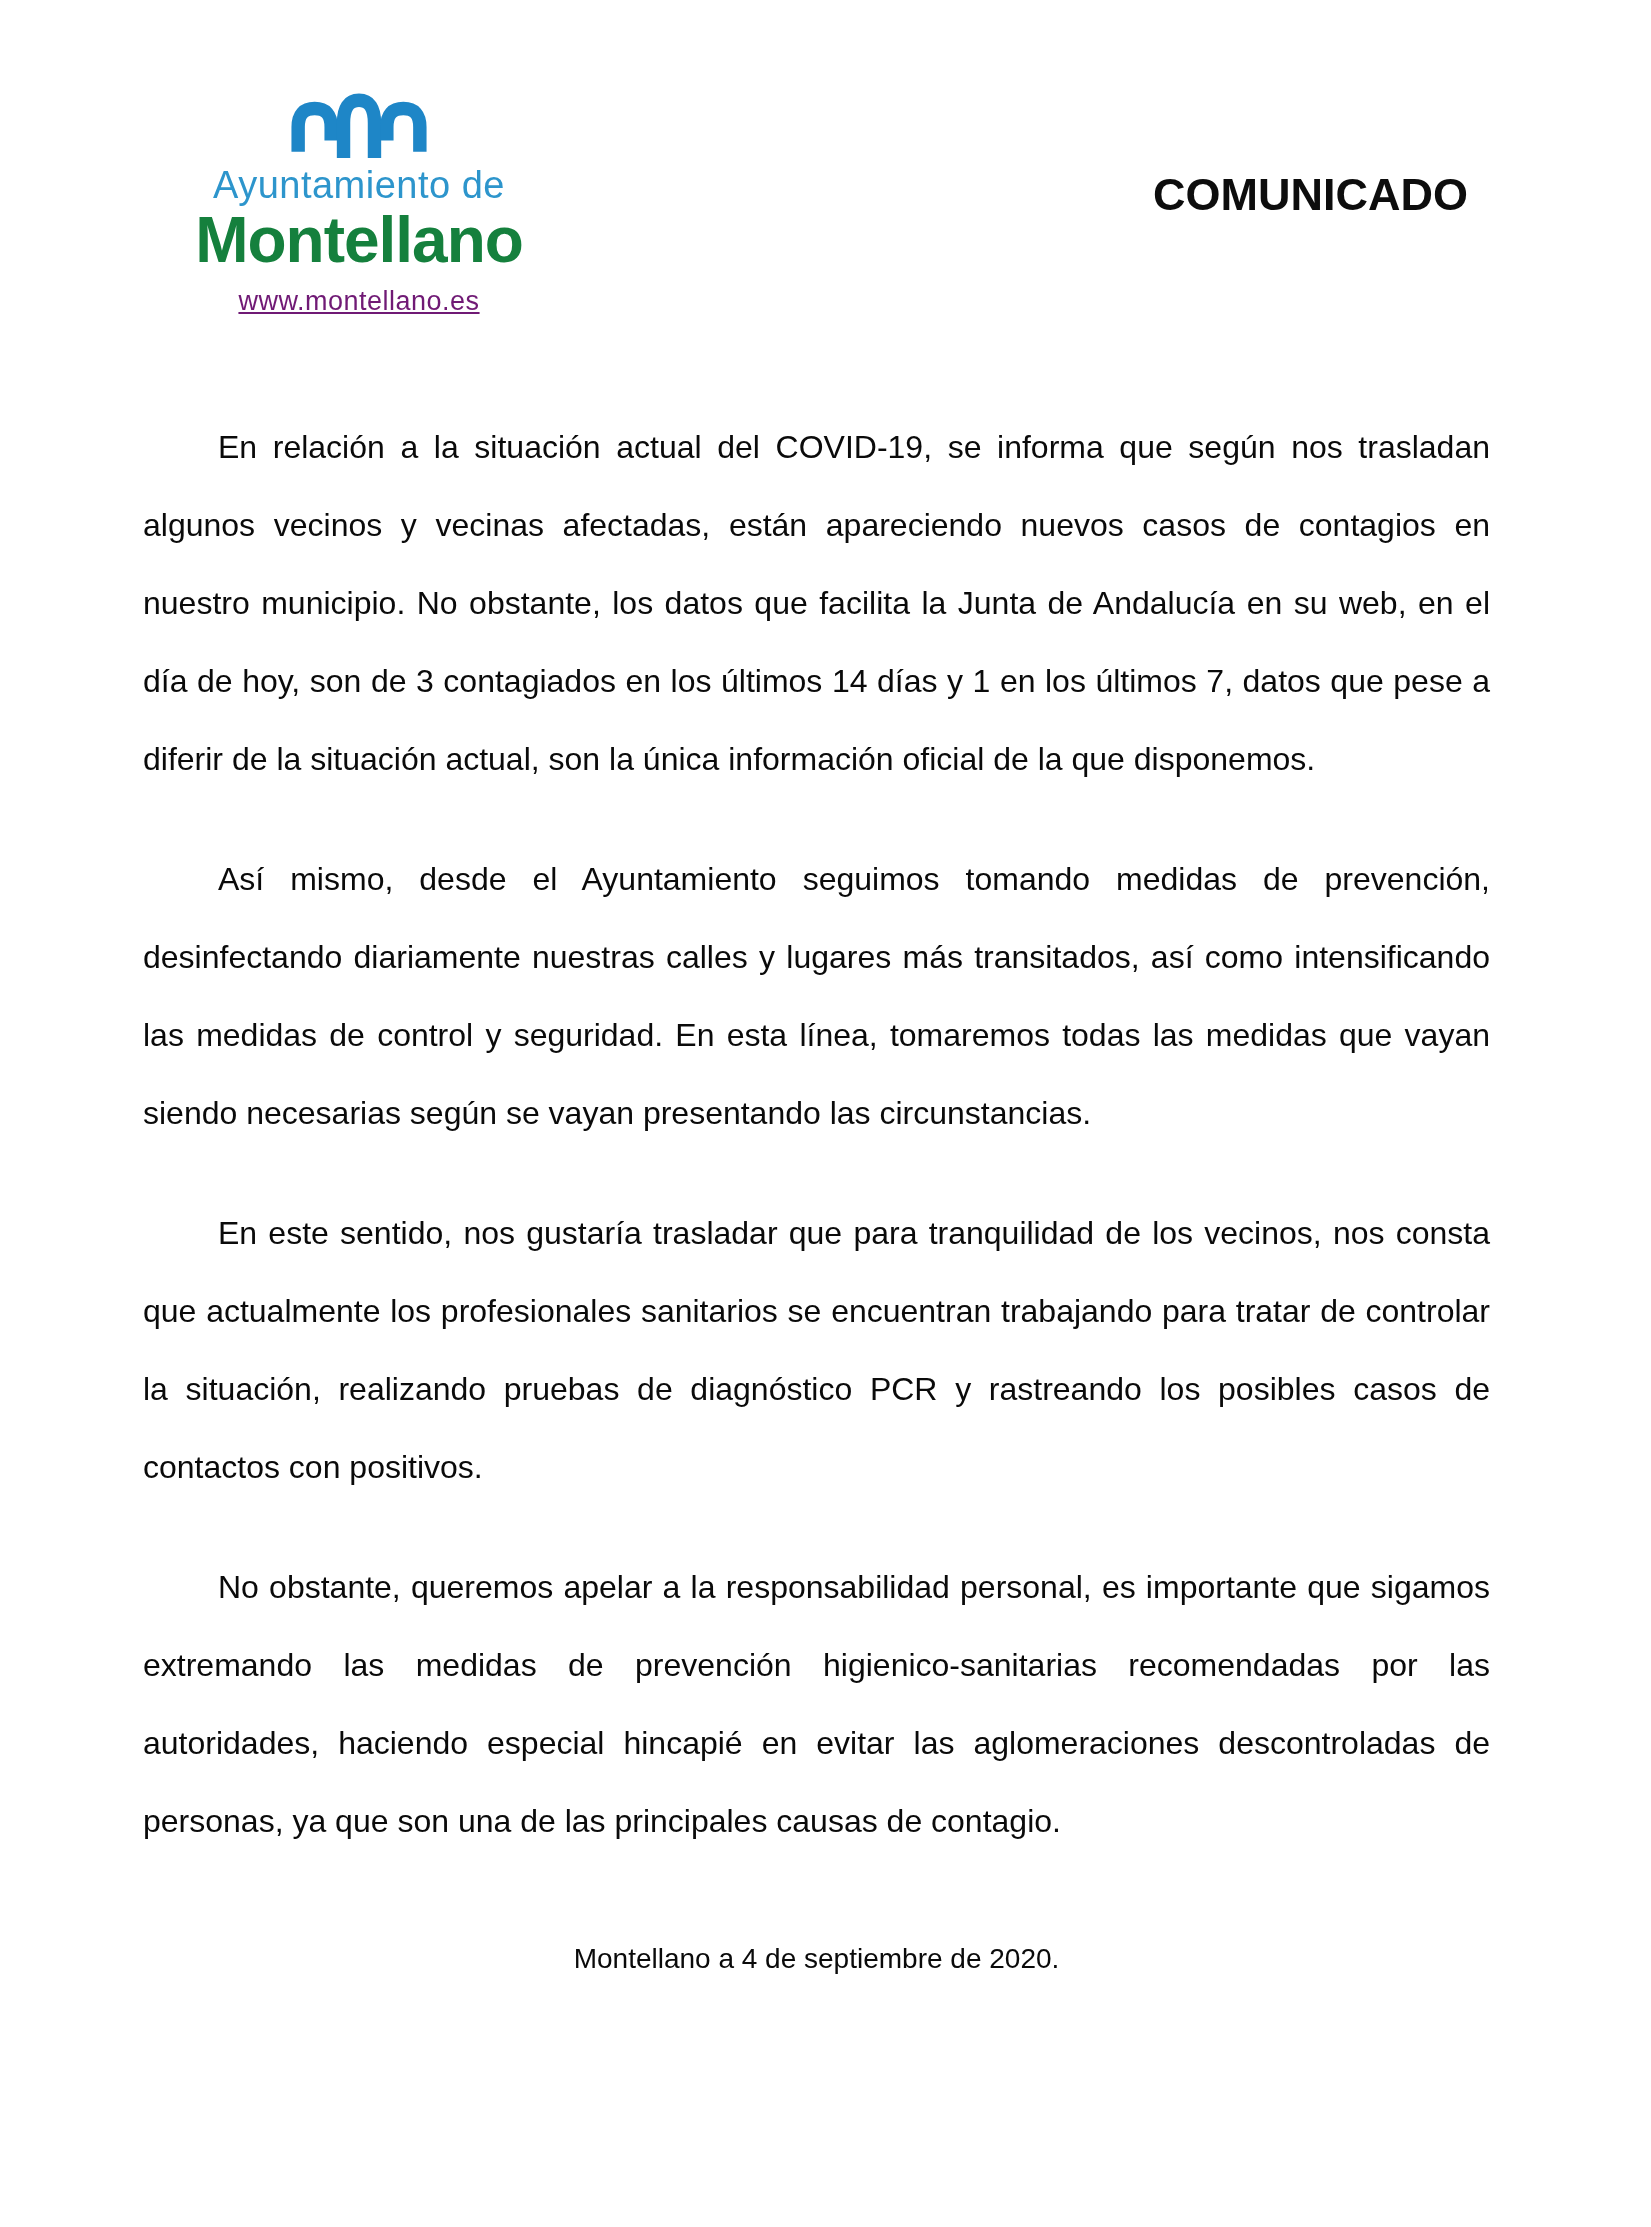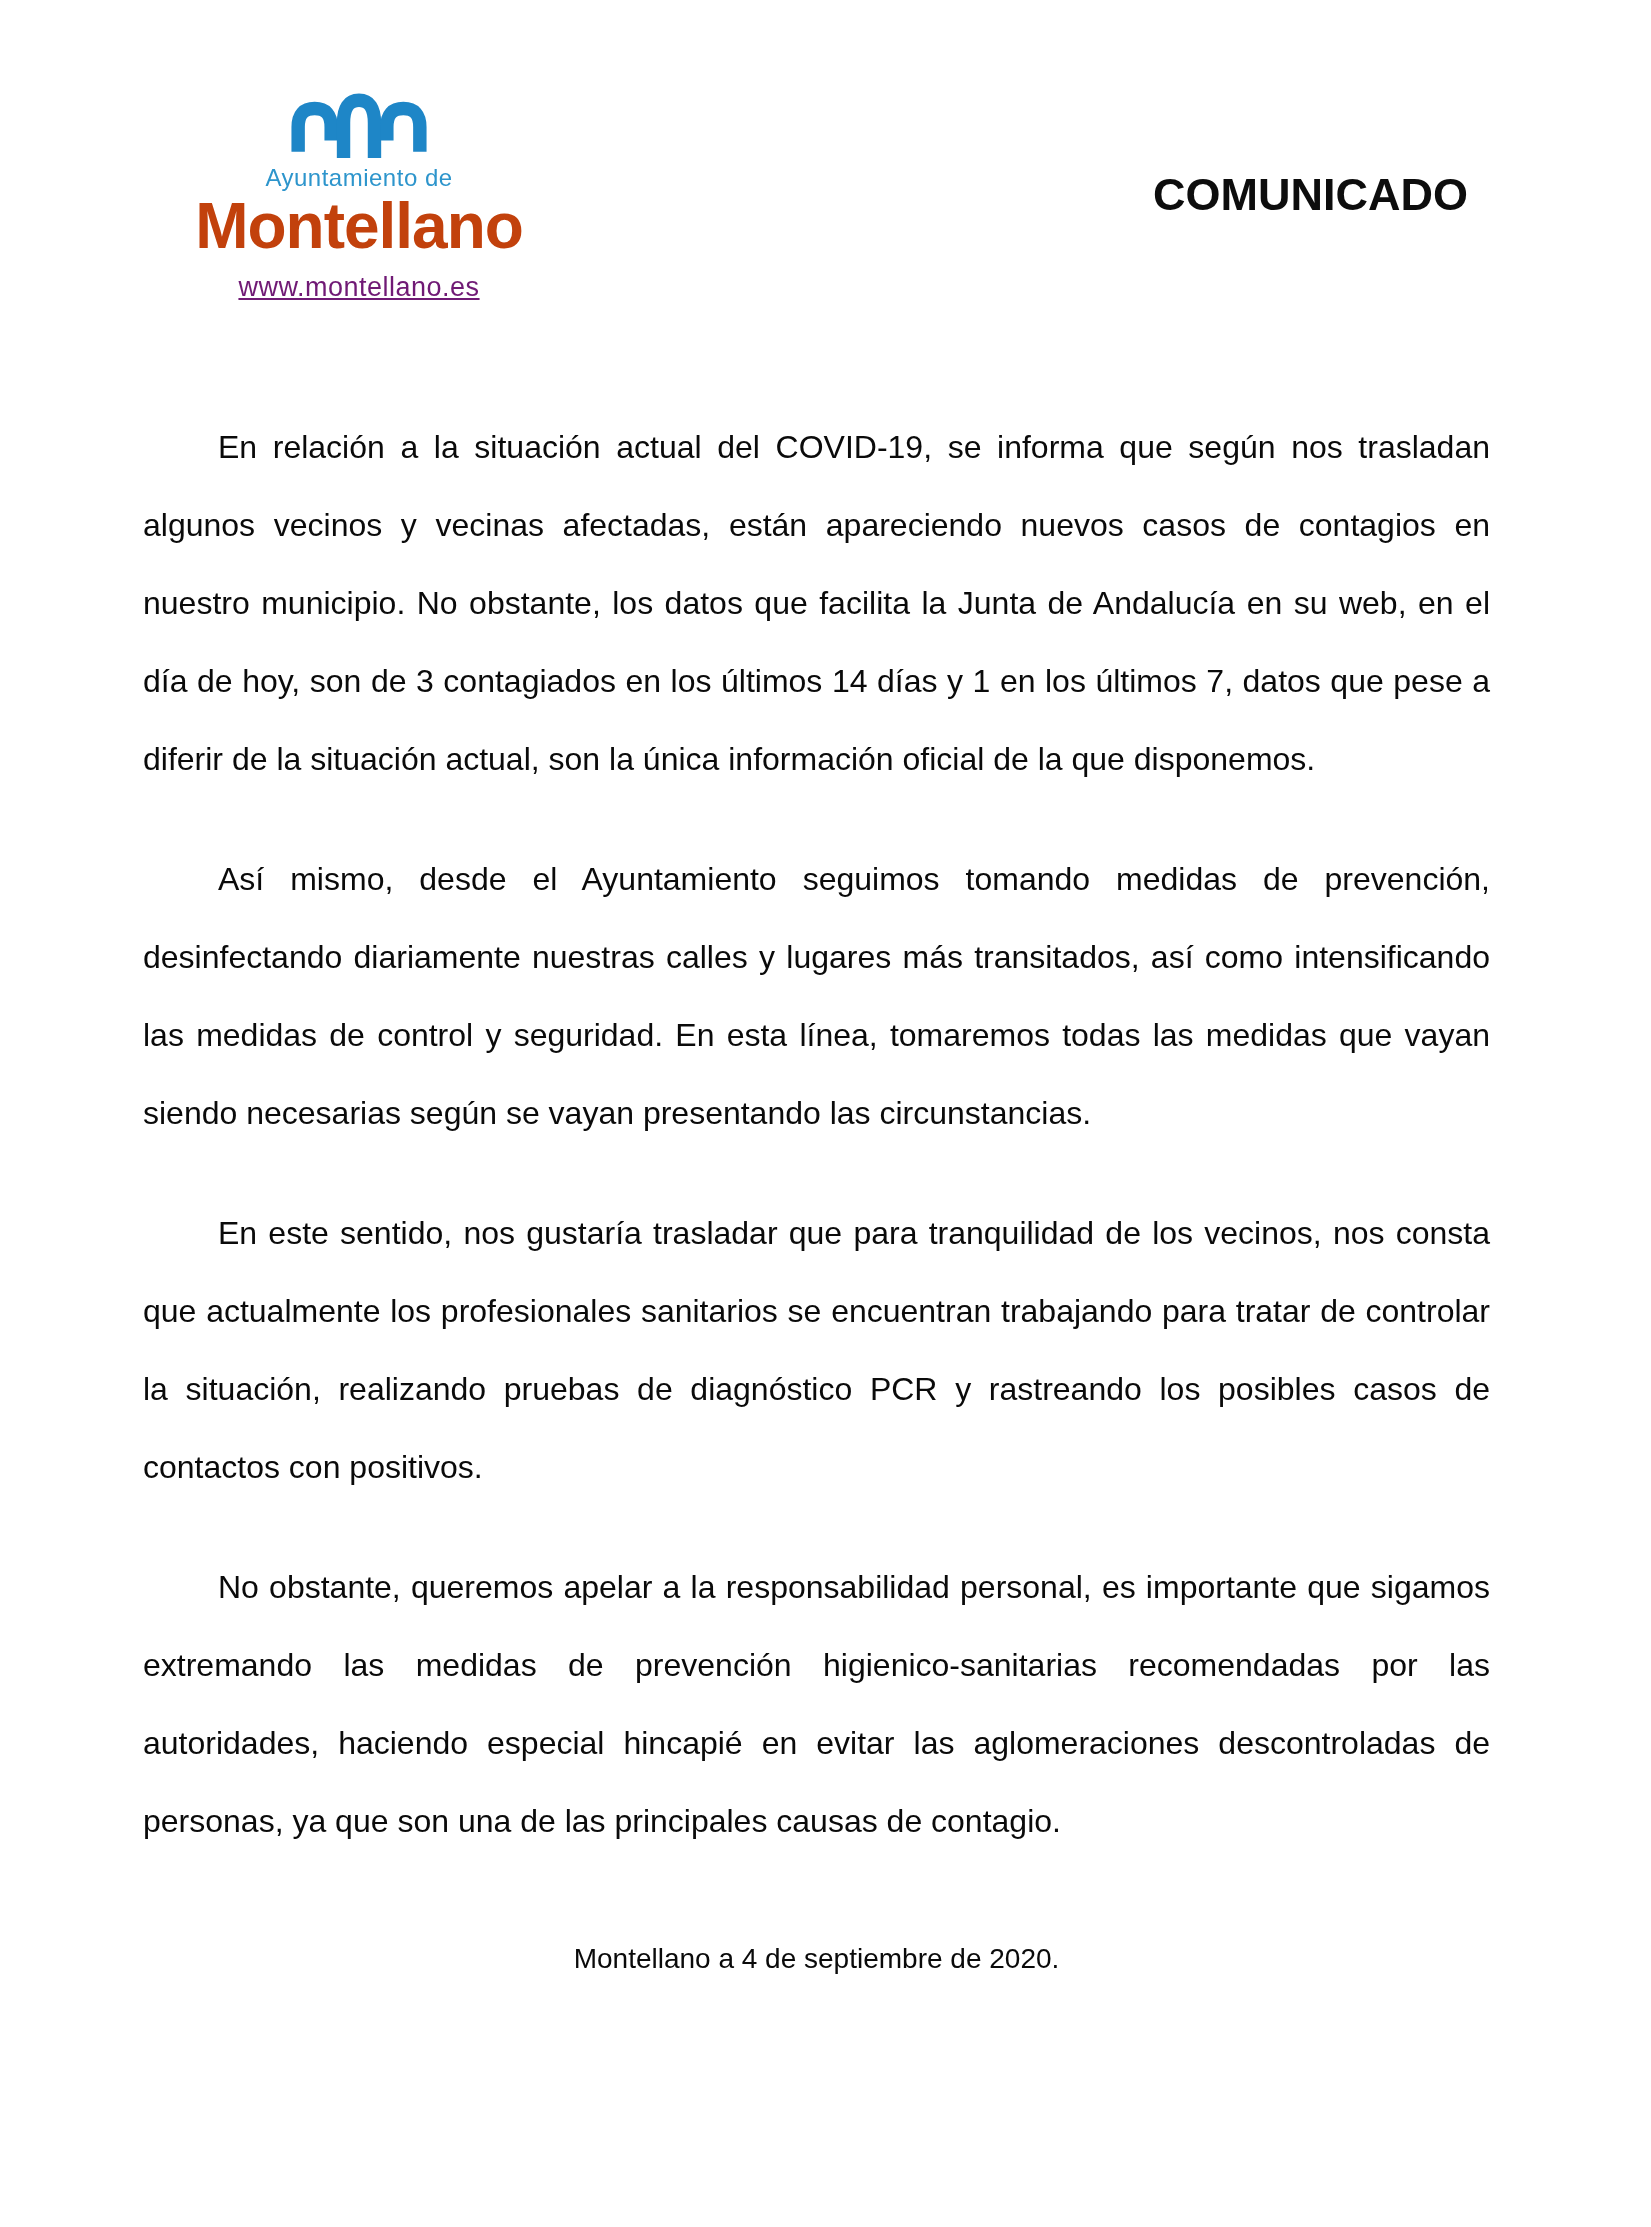--- a/index.html
+++ b/index.html
@@ -26,30 +26,30 @@
     width: 382px;
     text-align: center;
     color: #1e86c7;
     line-height: 1;
   }
   .logo-block svg {
     display: block;
     margin: 0 auto 8px auto;
   }
   .org-prefix {
-    font-size: 24px;
+    font-size: 38px;
     font-weight: 400;
     color: #2d95cc;
     margin-top: 2px;
     letter-spacing: 0.5px;
   }
   .org-name {
     font-size: 64px;
     font-weight: 700;
-    color: #c2410c;
+    color: #15803d;
     margin-top: 4px;
     letter-spacing: -1px;
   }
   .website {
     font-size: 27px;
     font-weight: 400;
     color: #701a75;
     margin-top: 16px;
     letter-spacing: 0.5px;
     text-decoration: underline;

